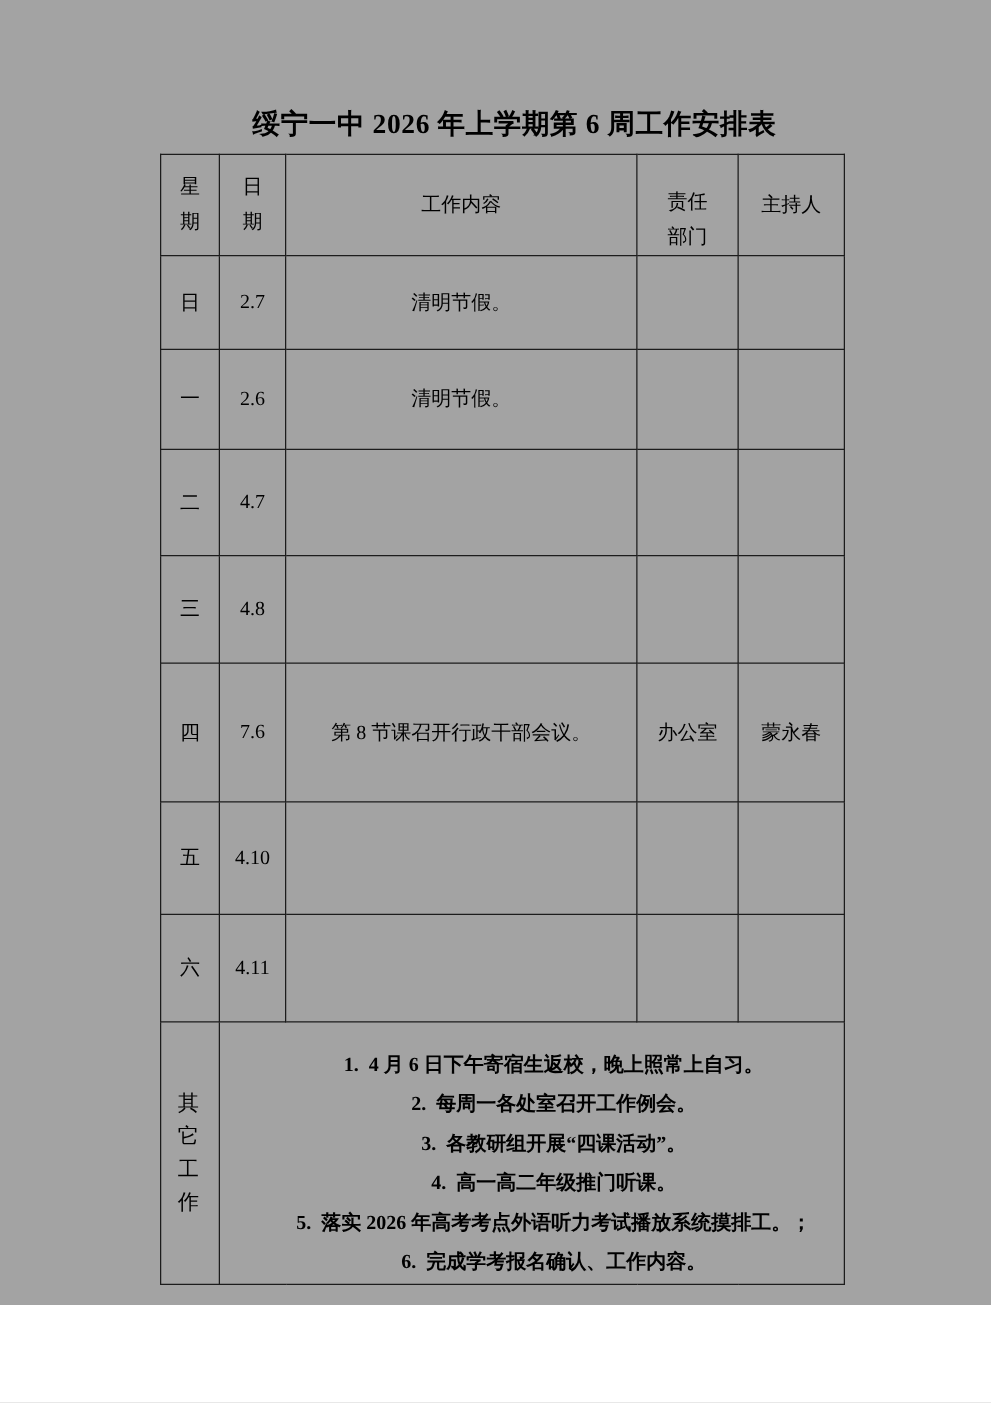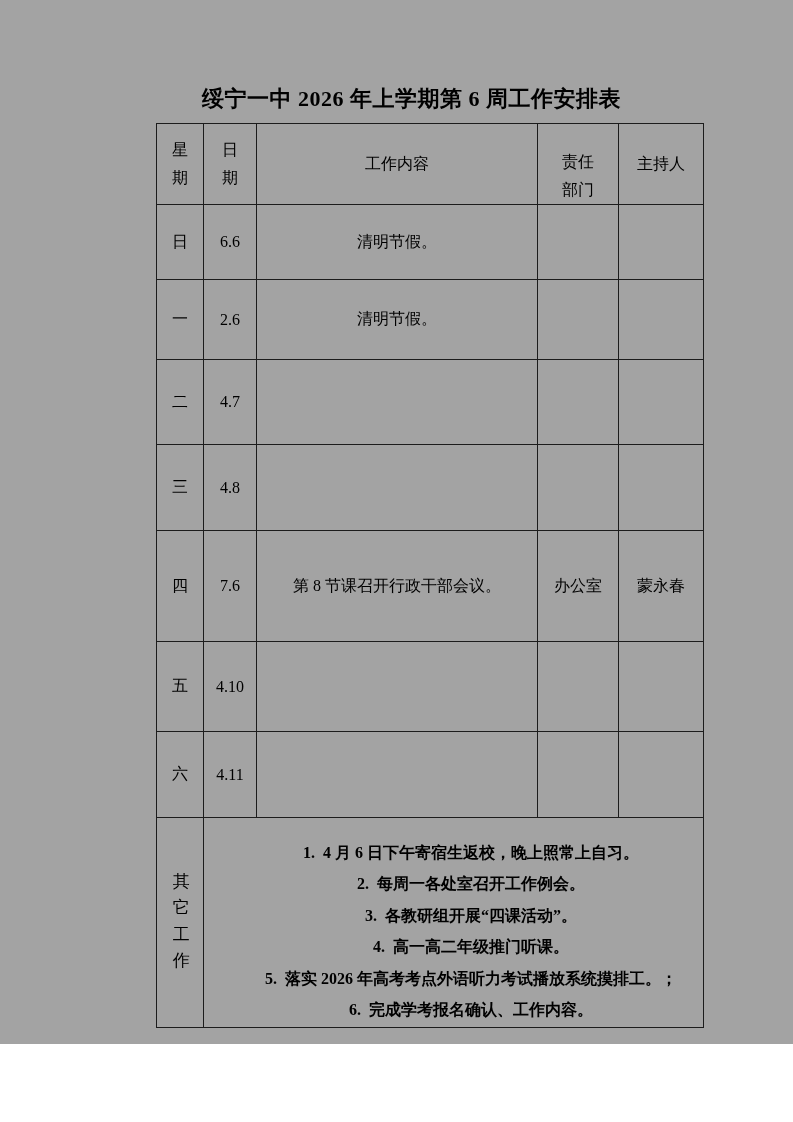--- a/index.html
+++ b/index.html
@@ -19,21 +19,21 @@
     position: absolute;
     left: 138px; top: 84px; width: 547px;
     text-align: center;
     font-size: 22px;
     font-weight: 700;
     line-height: 30px;
     letter-spacing: 0.5px;
   }
   table.schedule {
     position: absolute;
-    left: 156px; top: 123px;
+    left: 128px; top: 123px;
     width: 547px;
     border-collapse: collapse;
     table-layout: fixed;
   }
   table.schedule th, table.schedule td {
     border: 1px solid #1c1c1c;
     font-size: 16px;
     font-weight: 400;
     text-align: center;
     vertical-align: middle;
@@ -67,22 +67,21 @@
     text-align: left;
     padding-left: 32px;
     padding-right: 6px;
   }
   .vertical-label {
     display: inline-block;
     width: 1.15em;
     word-break: break-all;
     font-size: 17px;
     line-height: 1.55;
-    text-align: right;
-    font-family: Liberation Mono, monospace;
+    text-align: left;
   }
   td.other-content-cell {
     vertical-align: top;
     text-align: left;
   }
   ul.other-list {
     list-style: none;
     margin: 0;
     padding: 17px 8px 0 35px;
     font-weight: bold;
@@ -117,21 +116,21 @@
       <tr class="row-header">
         <th><span class="wrap-one">星期</span></th>
         <th><span class="wrap-one">日期</span></th>
         <th>工作内容</th>
         <th><span class="wrap-two">责任部门</span></th>
         <th>主持人</th>
       </tr>
 
       <tr class="row-1">
         <td>日</td>
-        <td>6.6</td>
+        <td>2.7</td>
         <td class="content-cell">清明节假。</td>
         <td></td>
         <td></td>
       </tr>
 
       <tr class="row-2">
         <td>一</td>
         <td>2.6</td>
         <td class="content-cell">清明节假。</td>
         <td></td>

